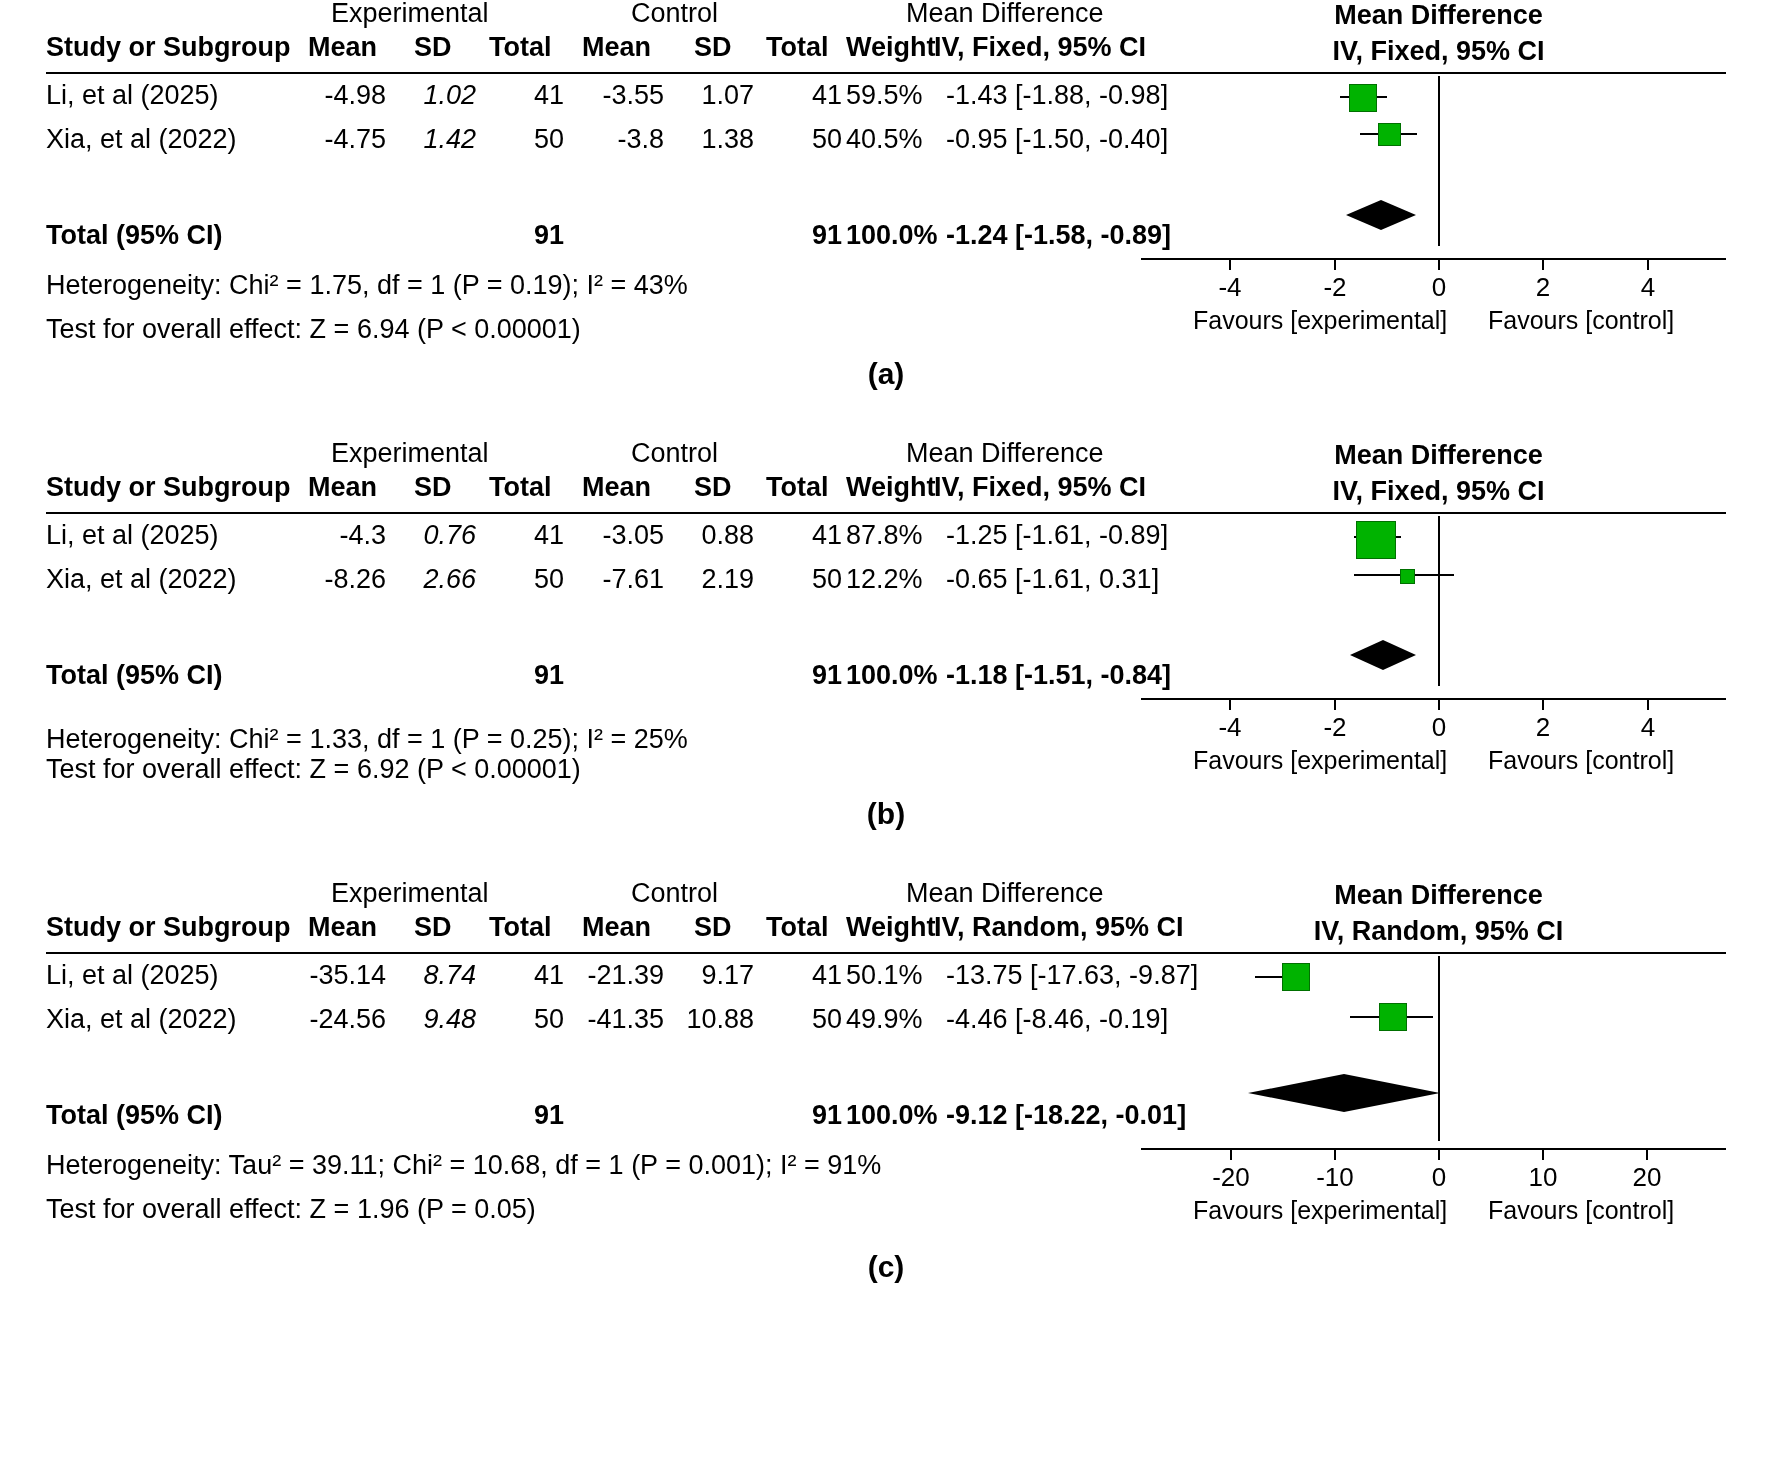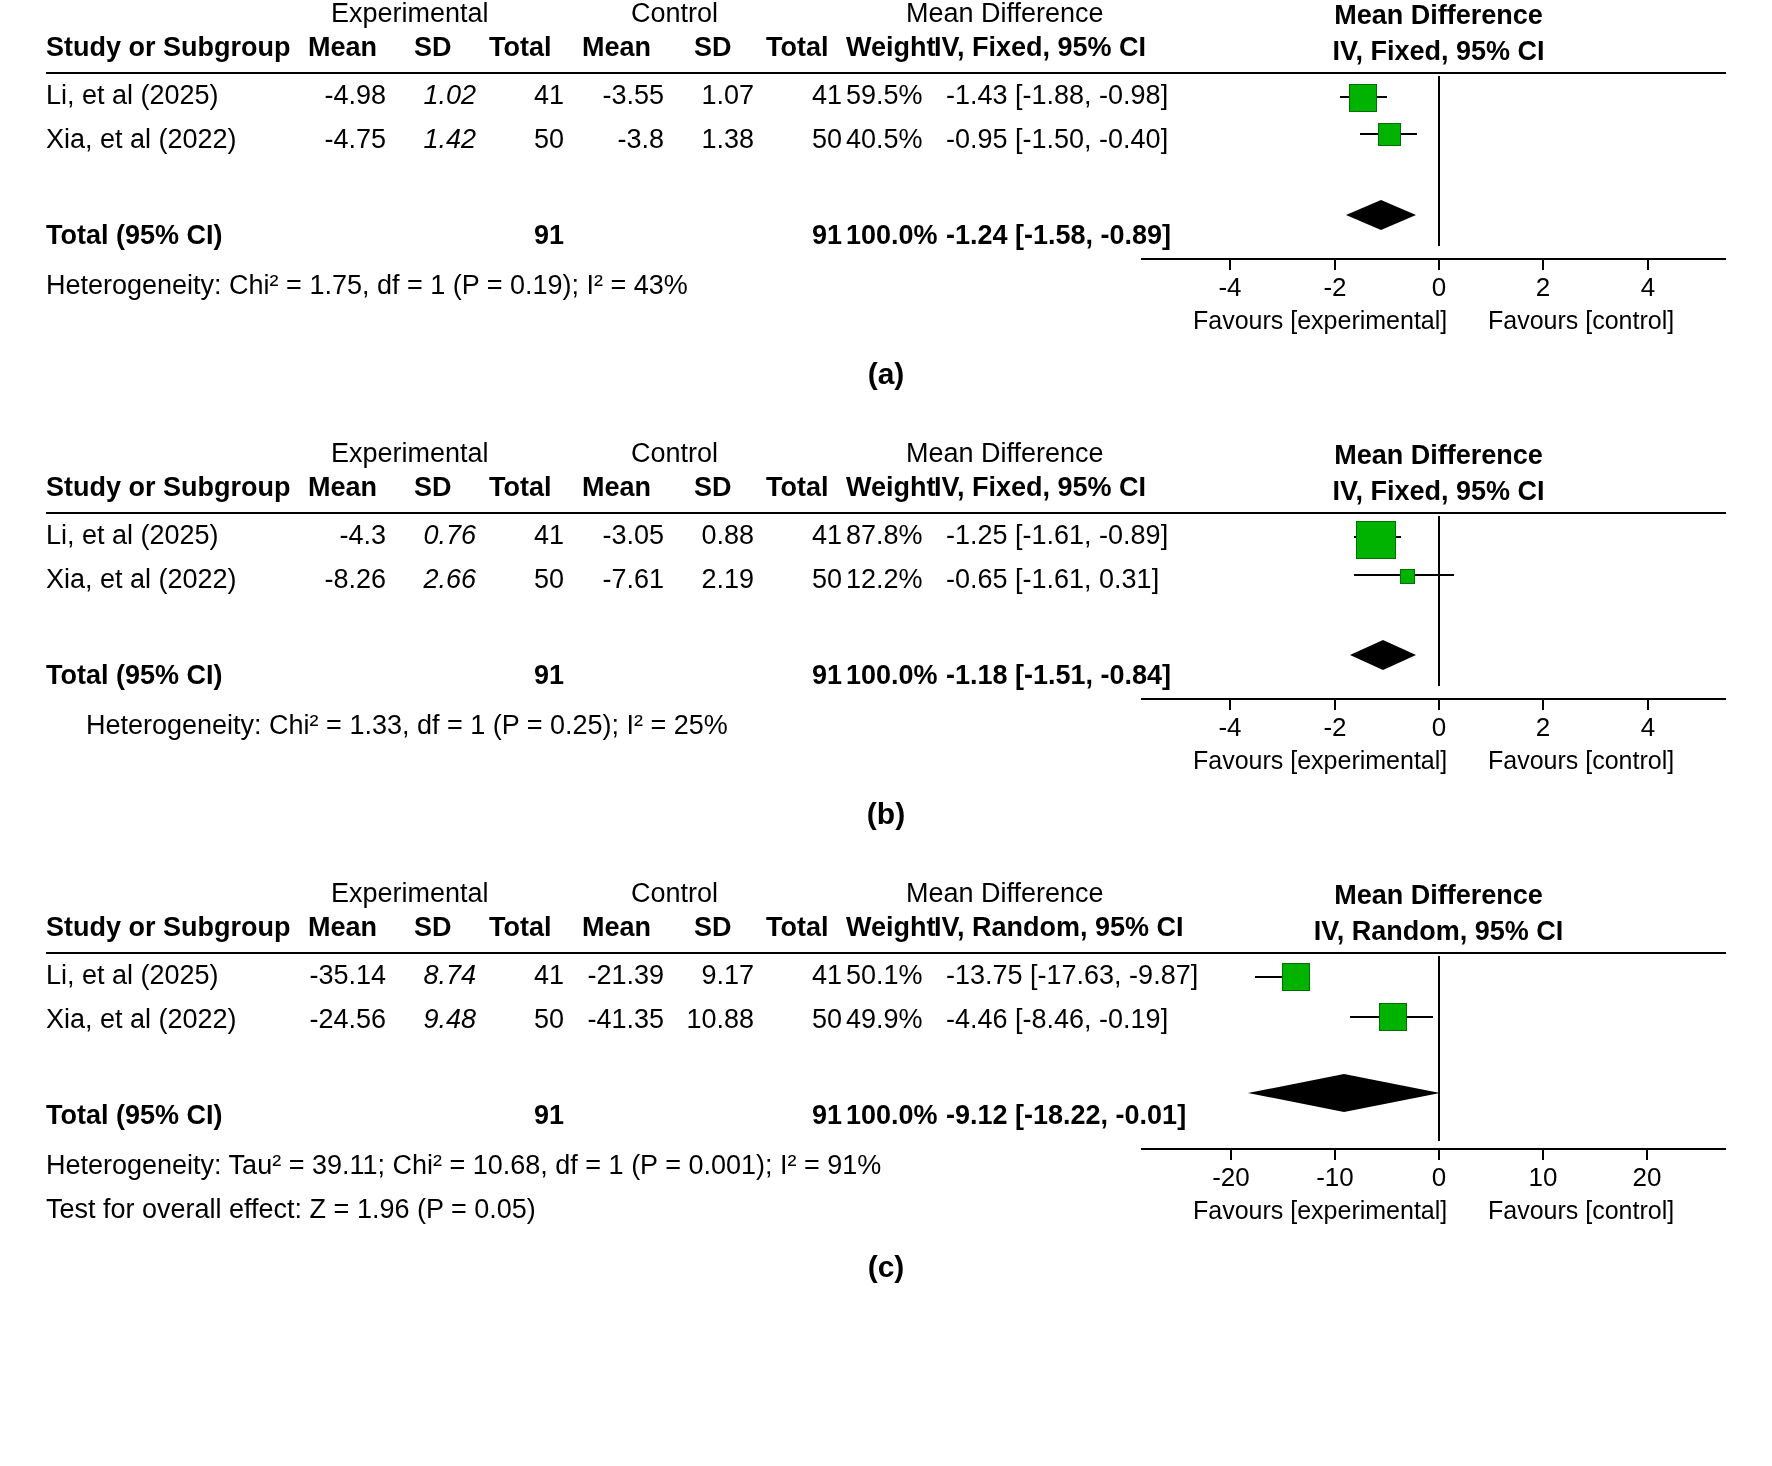--- a/index.html
+++ b/index.html
@@ -195,20 +195,23 @@
       </div>
       <div class="row bold" style="top:60px;">
         <span class="c-study">Total (95% CI)</span>
         <span class="c-tot1">91</span>
         <span class="c-tot2">91</span>
         <span class="c-wt">100.0%</span>
         <span class="c-ci">-1.24 [-1.58, -0.89]</span>
       </div>
       <div class="het" style="top:66px;">
         <span>Heterogeneity: Chi² = 1.75, df = 1 (P = 0.19); I² = 43%</span>
+      </div>
+      <div class="het" style="top:68px;">
+        <span>Test for overall effect: Z = 6.94 (P &lt; 0.00001)</span>
       </div>
     </div>
 
     <div class="plot">
       <div class="plot-title" style="top:0px;">Mean Difference</div>
       <div class="plot-title" style="top:36px;">IV, Fixed, 95% CI</div>
       <div class="hdr-rule" style="top:72px; left:-1105px;"></div>
 
       <div class="vline" style="left:287px; top:76px; height:170px;"></div>
 
@@ -282,22 +285,25 @@
         <span class="c-wt">12.2%</span>
         <span class="c-ci">-0.65 [-1.61, 0.31]</span>
       </div>
       <div class="row bold" style="top:60px;">
         <span class="c-study">Total (95% CI)</span>
         <span class="c-tot1">91</span>
         <span class="c-tot2">91</span>
         <span class="c-wt">100.0%</span>
         <span class="c-ci">-1.18 [-1.51, -0.84]</span>
       </div>
-      <div class="het" style="top:66px;margin-left:40px;">
+      <div class="het" style="top:80px;">
         <span>Heterogeneity: Chi² = 1.33, df = 1 (P = 0.25); I² = 25%</span>
+      </div>
+      <div class="het" style="top:68px;">
+        <span>Test for overall effect: Z = 6.92 (P &lt; 0.00001)</span>
       </div>
     </div>
 
     <div class="plot">
       <div class="plot-title" style="top:0px;">Mean Difference</div>
       <div class="plot-title" style="top:36px;">IV, Fixed, 95% CI</div>
       <div class="hdr-rule" style="top:72px; left:-1105px;"></div>
       <div class="vline" style="left:287px; top:76px; height:170px;"></div>
 
       <div class="whisker" style="left:203px; top:96px; width:47px;"></div>

